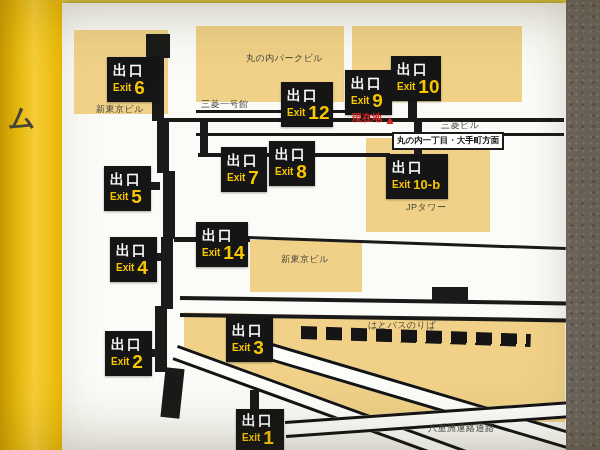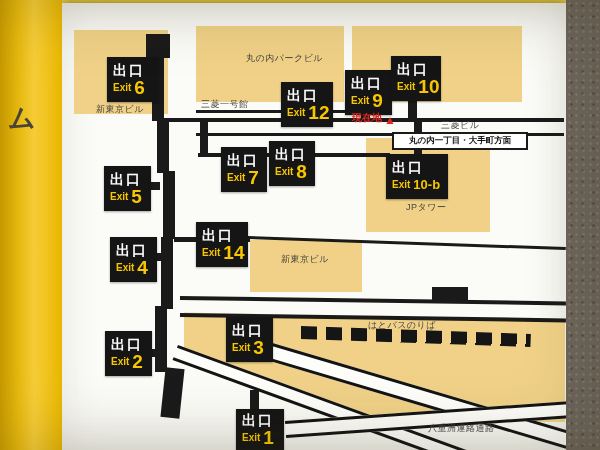--- a/index.html
+++ b/index.html
@@ -30,21 +30,21 @@
   .exit .en{color:#f7c600;font-weight:700;font-size:10px;line-height:19px;display:flex;align-items:flex-end;gap:3px;}
   .exit .en b{font-size:19px;line-height:19px;}
   .exit .en b.small{font-size:13px;}
   #bus-bays{position:absolute;left:301px;top:326px;width:230px;height:13px;z-index:4;
     transform:rotate(2deg);transform-origin:0 0;
     background:repeating-linear-gradient(90deg,#151515 0 16px,rgba(0,0,0,0) 16px 25px);}
   #marker{position:absolute;left:352px;top:111px;z-index:7;color:#e0261f;font-weight:700;
           font-size:10px;display:flex;align-items:flex-end;gap:2px;}
   #marker .tri{font-size:12px;line-height:10px;}
   #dir-sign{position:absolute;left:392px;top:132px;z-index:7;background:#fff;border:2px solid #1a1a1a;
-            font-size:8.5px;font-weight:600;color:#111;padding:1px 15px;white-space:nowrap;}
+            font-size:8.5px;font-weight:600;color:#111;padding:1px 3px;white-space:nowrap;}
   #vignette{position:absolute;inset:0;z-index:30;pointer-events:none;
             box-shadow:inset 0 0 70px rgba(55,45,15,.28);}
 </style>
 </head>
 <body>
 
 <div id="scene">
 
   <div id="panel"></div>
 

